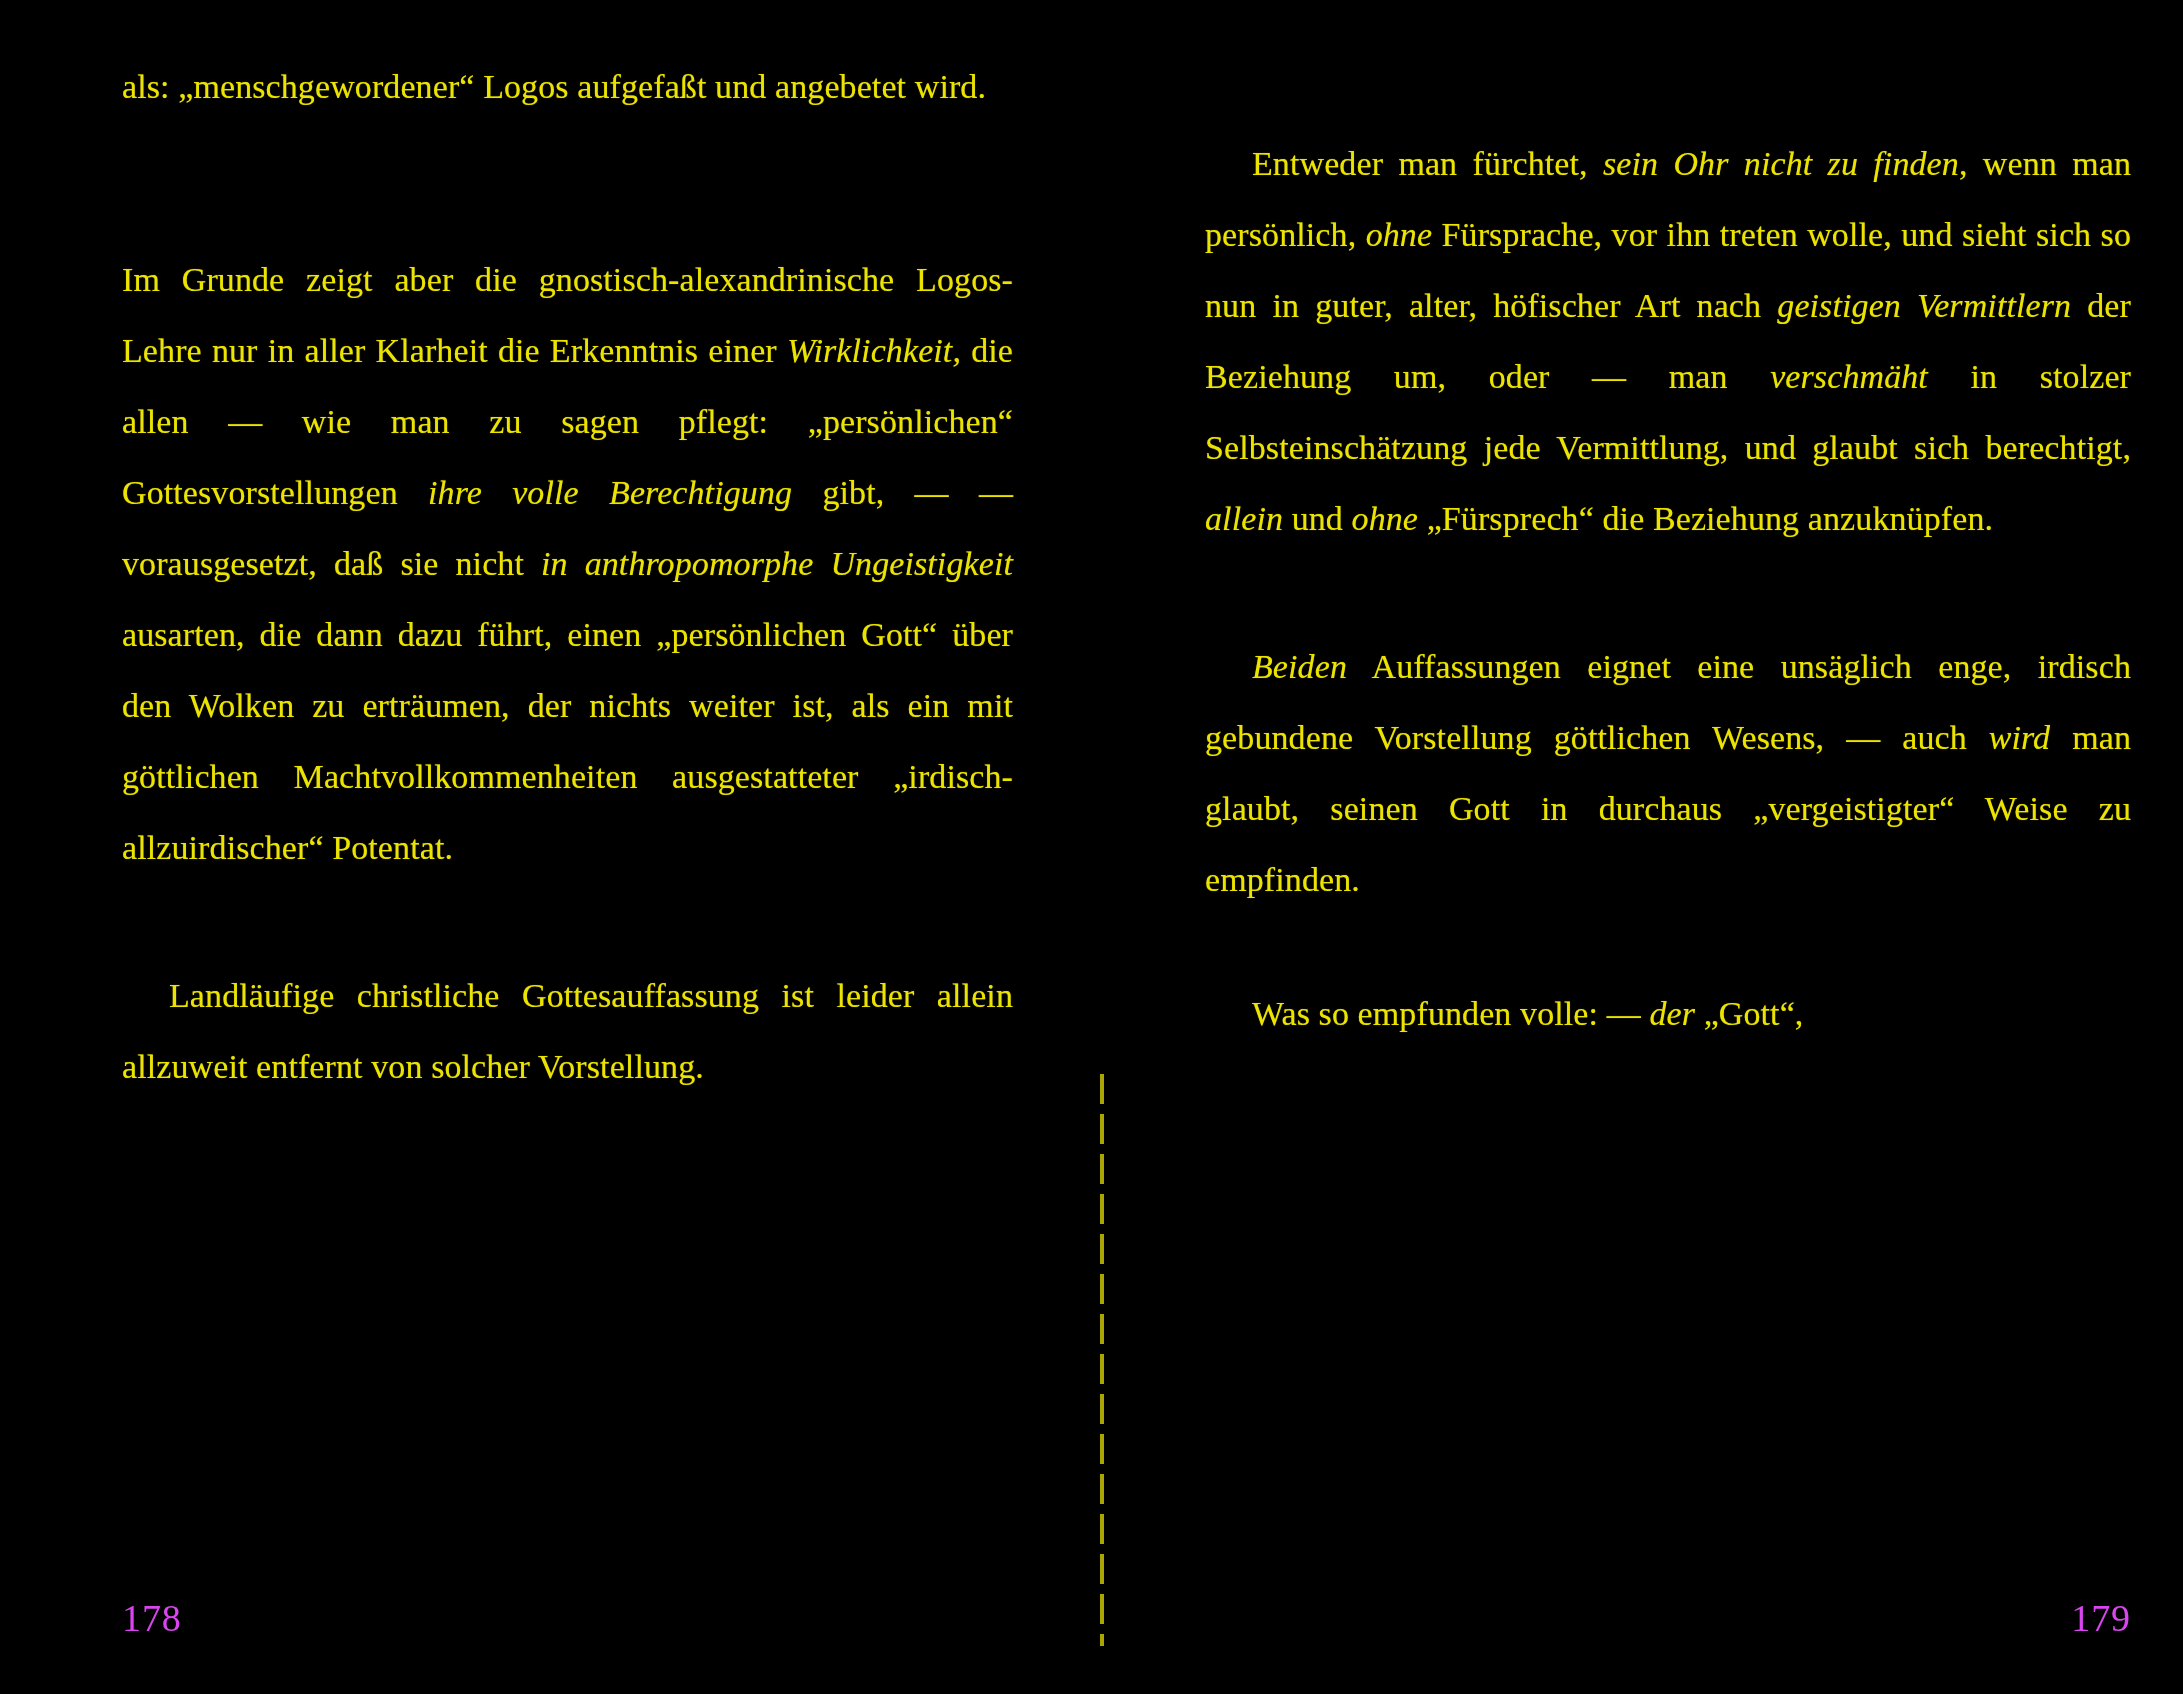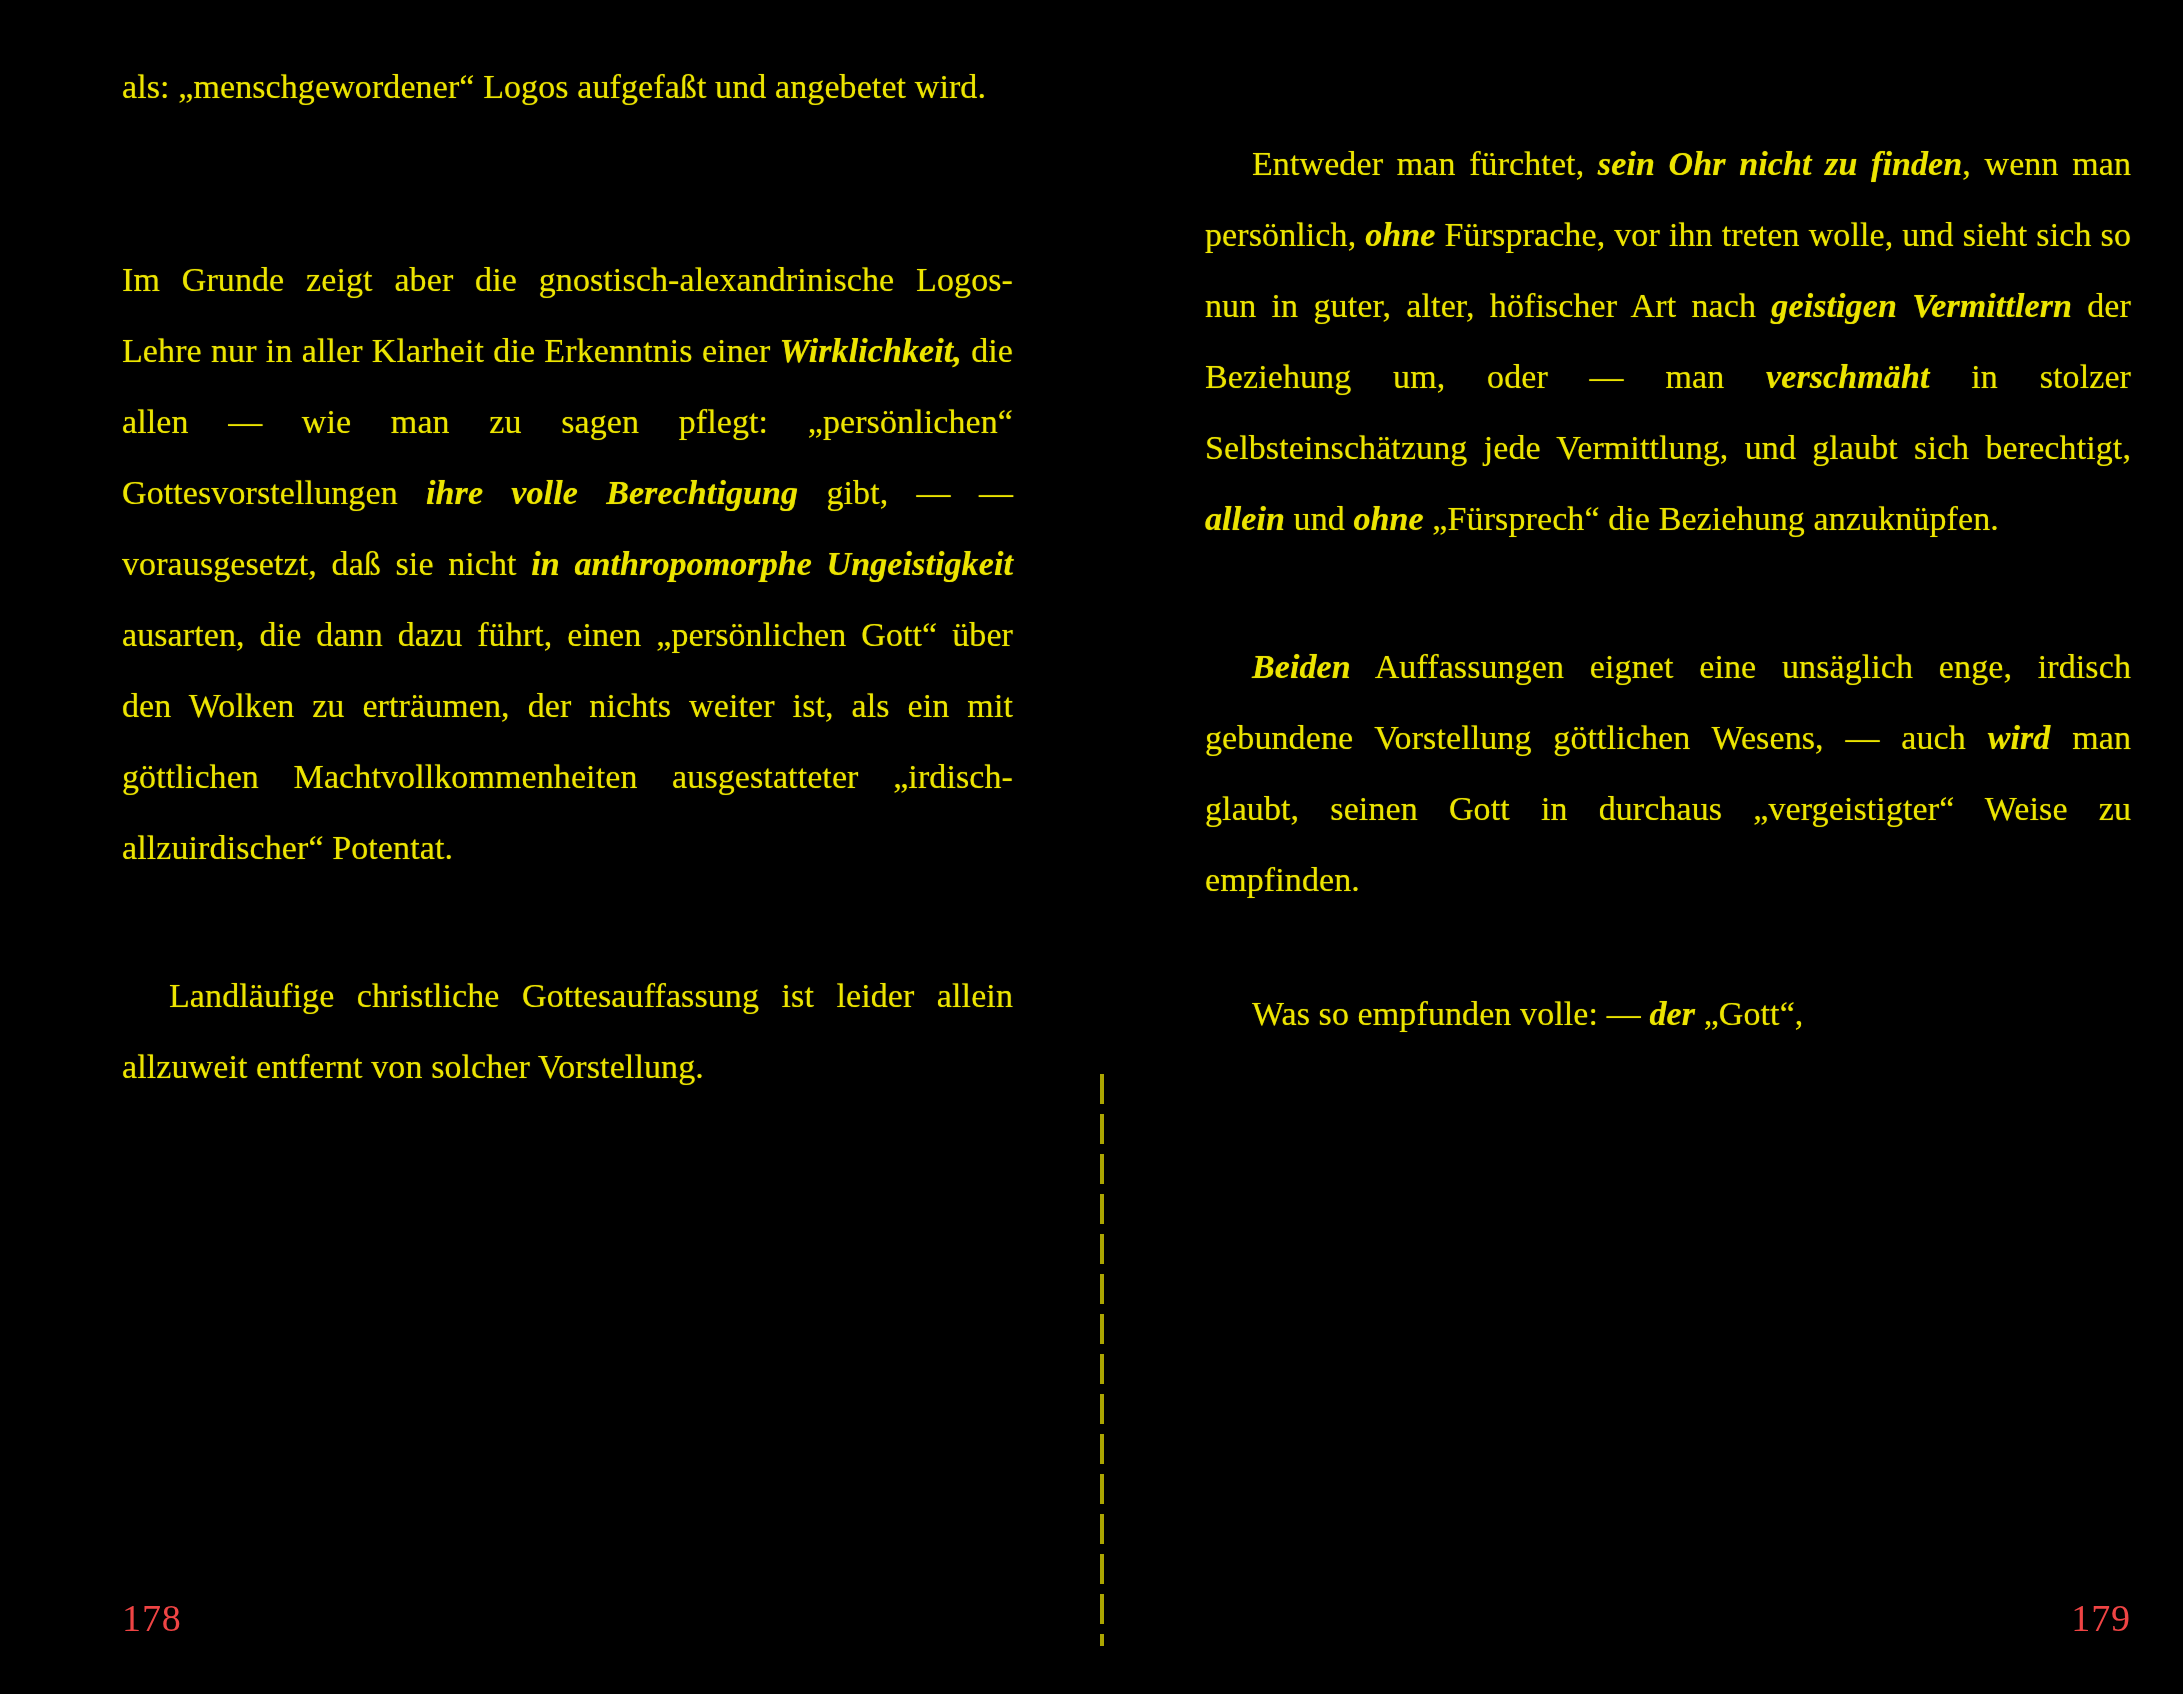--- a/index.html
+++ b/index.html
@@ -57,25 +57,25 @@
     text-justify: inter-word;
     color: #ece400;
     letter-spacing: 0.1px;
   }
   p.para.indent {
     text-indent: 47px;
   }
   p.gap-lg { margin-top: 122px; }
   p.gap-md { margin-top: 77px; }
   p.gap-sm { margin-top: 63px; }
-  .it { font-style: italic; font-weight: bold; }
+  .it { font-style: italic; }
   .folio {
     position: absolute;
     font-size: 38px;
-    color: #ef4444;
+    color: #d946ef;
     letter-spacing: 0.9px;
   }
   .folio-left {
     left: 122px;
     bottom: 54px;
   }
   .folio-right {
     right: 52px;
     bottom: 54px;
   }

